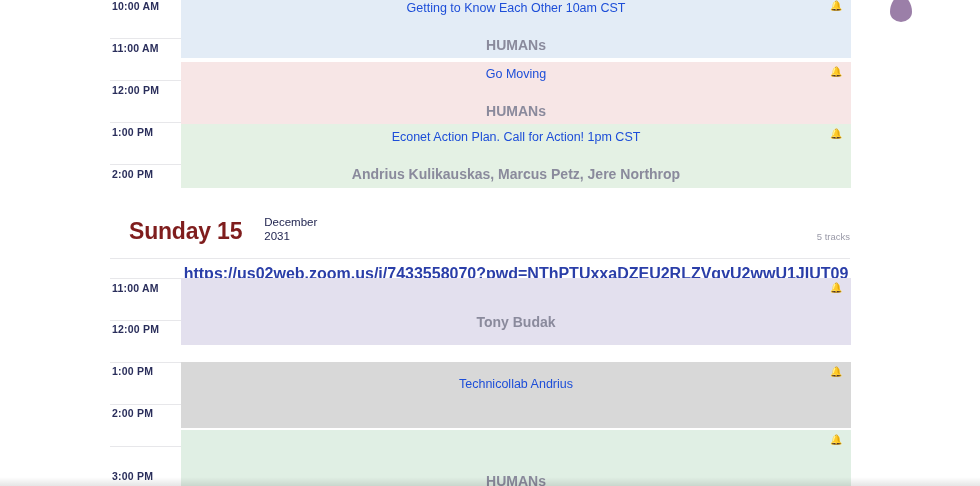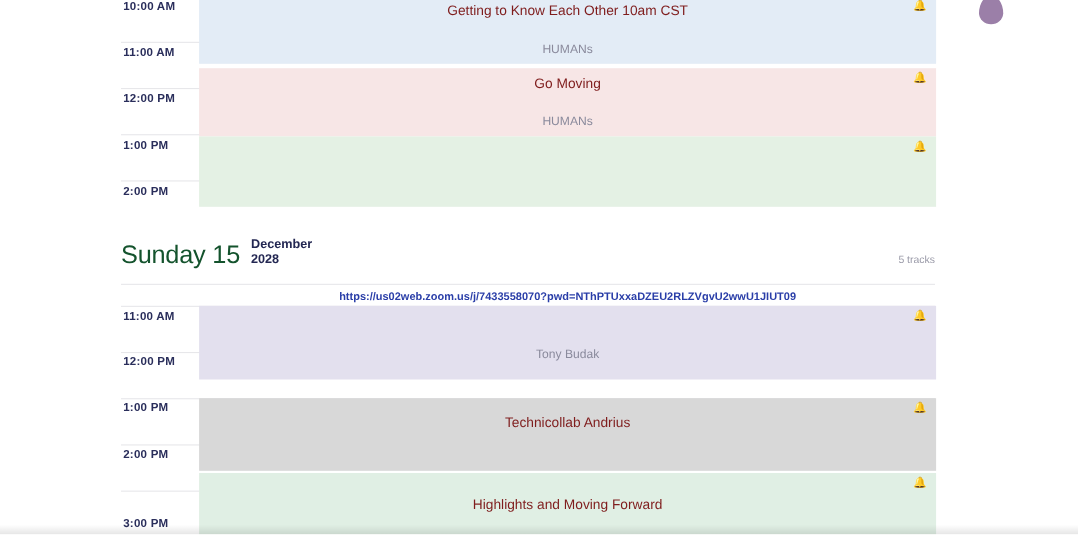--- a/index.html
+++ b/index.html
@@ -45,27 +45,28 @@
     width: 670px;
     box-sizing: border-box;
     display: flex;
     flex-direction: column;
     align-items: center;
     justify-content: center;
     text-align: center;
   }
   .event .title {
     font-size: 12.5px;
-    color: #7f1d1d;
+    color: #1d4ed8;
     line-height: 1.25;
   }
   .event .people {
-    font-size: 11px;
+    font-size: 14px;
     color: #8a8a9c;
     margin-top: 21px;
+    font-weight: bold;
   }
   .bell {
     position: absolute;
     right: 8px;
     top: 5px;
     font-size: 10px;
     line-height: 1;
   }
   .bell.filled { color: #f2c12e; }
   .bell.outline { color: #6b6b7b; }
@@ -73,46 +74,47 @@
   
   .day-header {
     position: absolute;
     left: 110px;
     width: 740px;
     display: flex;
     align-items: flex-end;
   }
   .day-title {
     font-size: 23px;
-    font-weight: normal;
-    color: #14532d;
+    font-weight: bold;
+    color: #7f1d1d;
     letter-spacing: -.2px;
+    margin-left: 19px;
   }
   .day-monthyear {
     font-size: 11.5px;
-    font-weight: bold;
+    font-weight: normal;
     color: #232752;
     line-height: 1.18;
-    margin-left: 10px;
+    margin-left: 22px;
     margin-bottom: 2px;
     width: 58px;
   }
   .tracks-count {
     margin-left: auto;
     font-size: 9.5px;
     color: #9a9aa8;
     margin-bottom: 3px;
   }
 
   .zoom-link {
     position: absolute;
     left: 181px;
     width: 670px;
     text-align: center;
-    font-size: 10px;
+    font-size: 16px;
     font-weight: bold;
     color: #2a3ea8;
     text-decoration: none;
   }
 
   
   .blob {
     position: absolute;
     width: 22px;
     height: 26px;
@@ -160,28 +162,30 @@
     </div>
 
     <div class="event" style="top:62px; height:62px; background:#f7e6e6;">
       <span class="bell outline">🔔</span>
       <div class="title">Go Moving</div>
       <div class="people">HUMANs</div>
     </div>
 
     <div class="event" style="top:124px; height:64px; background:#e4f1e4;">
       <span class="bell filled">🔔</span>
+      <div class="title">Econet Action Plan. Call for Action! 1pm CST</div>
+      <div class="people">Andrius Kulikauskas, Marcus Petz, Jere Northrop</div>
     </div>
   </div>
 
   <div class="day-header" style="top:216px;">
     <div class="day-title">Sunday 15</div>
     <div class="day-monthyear">
       <span>December</span><br>
-      <span>2028</span>
+      <span>2031</span>
     </div>
     <div class="tracks-count">5 tracks</div>
   </div>
 
   <div class="grid-line" style="top:258px;"></div>
   <a class="zoom-link" style="top:265px;" href="#">https://us02web.zoom.us/j/7433558070?pwd=NThPTUxxaDZEU2RLZVgvU2wwU1JIUT09</a>
   <div class="grid-line" style="top:278px;"></div>
 
   <div class="schedule">
 
@@ -202,19 +206,18 @@
     </div>
 
     <div class="event" style="top:362px; height:66px; background:#d8d8d8;">
       <span class="bell filled">🔔</span>
       <div class="title">Technicollab Andrius</div>
       <div class="people"></div>
     </div>
 
     <div class="event" style="top:430px; height:56px; background:#e0efe4; justify-content:flex-start; padding-top:22px;">
       <span class="bell filled">🔔</span>
-      <div class="title">Highlights and Moving Forward</div>
       <div class="people">HUMANs</div>
     </div>
   </div>
 
   <div class="bottom-shadow"></div>
 </div>
 
 </body></html>

